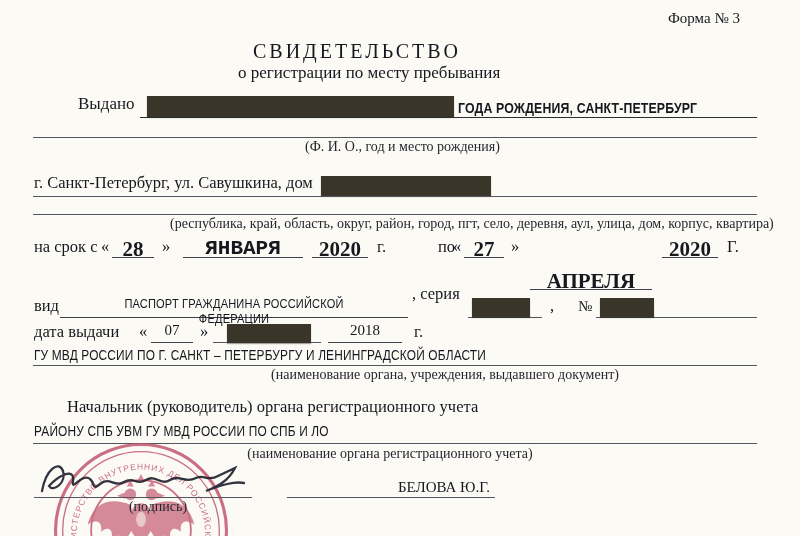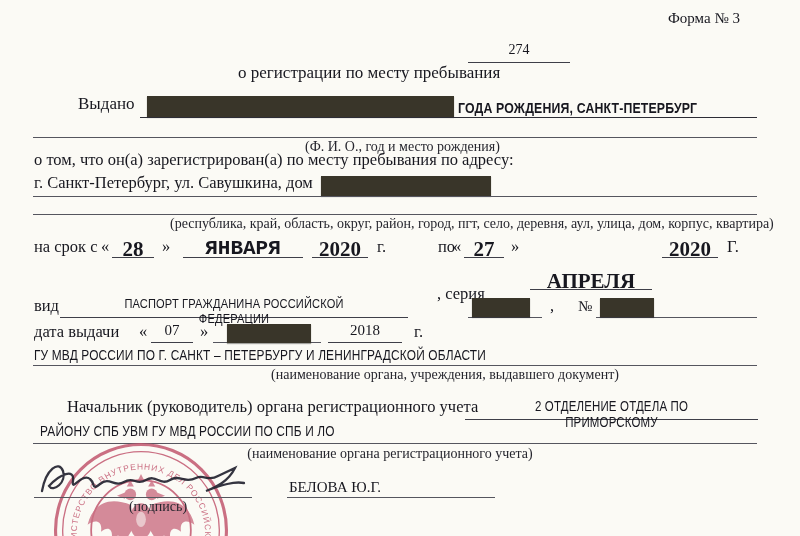--- a/index.html
+++ b/index.html
@@ -28,35 +28,32 @@
   .bold { font-weight:bold; }
   .stamp-wrap { position:absolute; left:52px; top:441px; width:178px; height:178px; opacity:.85; }
   .sig-wrap { position:absolute; left:36px; top:455px; width:215px; height:48px; }
 </style>
 </head>
 <body>
 
 <div class="page">
 
   <div class="t sz15" style="left:668px; top:10px;">Форма № 3</div>
-  <div class="cell" style="left:468px; top:42px; width:102px; height:20px; font-size:14px;">
-    <span>274</span>
-  </div>
+  <div class="t title" style="left:253px; top:40px;">СВИДЕТЕЛЬСТВО</div>
   <div class="t sz17" style="left:238px; top:63px;">о регистрации по месту пребывания</div>
 
   <div class="t sz17" style="left:78px; top:94px;">Выдано</div>
   <div class="redact" style="left:147px; top:96px; width:307px; height:21px;"></div>
   <div class="t" style="left:458px; top:99px; font-size:15px;">
     <span class="cond bold">ГОДА РОЖДЕНИЯ, САНКТ-ПЕТЕРБУРГ</span>
   </div>
   <div class="line line-dark" style="left:140px; top:117px; width:617px;"></div>
   <div class="line" style="left:33px; top:137px; width:724px;"></div>
   <div class="cap" style="left:305px; top:139px; width:165px;">(Ф. И. О., год и место рождения)</div>
 
-  <div class="t sz16" style="left:34px; top:151px;">о том, что он(а) зарегистрирован(а) по месту пребывания по адресу:</div>
 
   <div class="t sz16" style="left:34px; top:174px;">г. Санкт-Петербург, ул. Савушкина, дом</div>
   <div class="redact" style="left:321px; top:176px; width:170px; height:20px;"></div>
   <div class="line" style="left:33px; top:196px; width:724px;"></div>
   <div class="line" style="left:33px; top:214px; width:724px;"></div>
   <div class="cap" style="left:170px; top:216px; width:460px;font-family:Liberation Serif, serif;">(республика, край, область, округ, район, город, пгт, село, деревня, аул, улица, дом, корпус, квартира)</div>
 
   <div class="t sz16" style="left:34px; top:238px;">на срок с</div>
   <div class="t sz16" style="left:101px; top:238px;">«</div>
   <div class="cell" style="left:112px; top:237px; width:42px; height:20px;">
@@ -82,21 +79,21 @@
   <div class="cell" style="left:662px; top:237px; width:56px; height:20px;">
     <span class="val">2020</span>
   </div>
   <div class="t sz16" style="left:727px; top:238px;">Г.</div>
 
 
   <div class="t sz16" style="left:34px; top:297px;">вид</div>
   <div class="cell" style="left:60px; top:296px; width:348px; height:21px; font-size:13.5px;">
     <span class="cond-c">ПАСПОРТ ГРАЖДАНИНА РОССИЙСКОЙ ФЕДЕРАЦИИ</span>
   </div>
-  <div class="t sz16" style="left:412px; top:285px;margin-left:25px;">, серия</div>
+  <div class="t sz16" style="left:412px; top:285px;">, серия</div>
   <div class="line" style="left:468px; top:317px; width:74px;"></div>
   <div class="redact" style="left:472px; top:298px; width:58px; height:19px;"></div>
   <div class="t sz16" style="left:550px; top:297px;">,</div>
   <div class="t sz15" style="left:578px; top:298px;">№</div>
   <div class="line" style="left:596px; top:317px; width:161px;"></div>
   <div class="redact" style="left:600px; top:298px; width:54px; height:19px;"></div>
 
   <div class="t sz16" style="left:34px; top:323px;">дата выдачи</div>
   <div class="t sz16" style="left:139px; top:323px;">«</div>
   <div class="cell" style="left:151px; top:322px; width:42px; height:20px; font-size:15px;">
@@ -110,24 +107,21 @@
   </div>
   <div class="t sz16" style="left:414px; top:323px;">г.</div>
 
   <div class="t" style="left:34px; top:347px; font-size:14.5px;">
     <span class="cond">ГУ МВД РОССИИ ПО Г. САНКТ – ПЕТЕРБУРГУ И ЛЕНИНГРАДСКОЙ ОБЛАСТИ</span>
   </div>
   <div class="line" style="left:33px; top:365px; width:724px;"></div>
   <div class="cap" style="left:140px; top:367px; width:610px;">(наименование органа, учреждения, выдавшего документ)</div>
 
   <div class="t sz16" style="left:34px; top:398px;margin-left:33px;">Начальник (руководитель) органа регистрационного учета</div>
-  <div class="cell" style="left:465px; top:398px; width:293px; height:21px; font-size:14px;">
-    <span class="cond-c">2 ОТДЕЛЕНИЕ ОТДЕЛА  ПО ПРИМОРСКОМУ</span>
-  </div>
-  <div class="t" style="left:34px; top:423px; font-size:14.5px;margin-left:6px;">
+  <div class="t" style="left:34px; top:423px; font-size:14.5px;">
     <span class="cond">РАЙОНУ СПБ УВМ  ГУ  МВД РОССИИ  ПО СПБ  И  ЛО</span>
   </div>
   <div class="line" style="left:33px; top:443px; width:724px;"></div>
   <div class="cap" style="left:240px; top:446px; width:300px;">(наименование органа регистрационного учета)</div>
 
   <div class="stamp-wrap">
     <svg width="178" height="178" viewBox="0 0 200 200">
       <defs>
         <path id="arcTop" d="M 35,135 A 72,72 0 1 1 165,135" fill="none"></path>
         <path id="arcBottom" d="M 48,138 A 70,70 0 0 0 152,138" fill="none"></path>
@@ -161,16 +155,16 @@
   </div>
 
   <div class="sig-wrap">
     <svg width="215" height="48" viewBox="0 0 215 48">
       <path d="M6,36 C10,14 23,5 27,16 C31,27 17,38 13,31 C24,19 39,13 37,26 C35,38 46,17 54,24 C60,29 55,36 64,29 C74,21 78,33 88,27 C98,21 100,31 110,25 C120,19 124,31 134,25 C144,19 148,29 160,23 C168,19 172,27 182,21 L199,13 C192,27 180,32 170,36 C186,30 198,26 208,28" fill="none" stroke="#232330" stroke-width="2.3" stroke-linecap="round" opacity=".92"></path>
     </svg>
   </div>
   <div class="line" style="left:34px; top:497px; width:218px;"></div>
   <div class="cap" style="left:118px; top:499px; width:80px;">(подпись)</div>
 
-  <div class="t sz15" style="left:289px; top:479px; width:208px; text-align:left;">БЕЛОВА  Ю.Г.</div>
+  <div class="t sz15" style="left:282px; top:479px; width:208px; text-align:right;">БЕЛОВА  Ю.Г.</div>
   <div class="line" style="left:287px; top:497px; width:208px;"></div>
 
 </div>
 
 </body></html>

